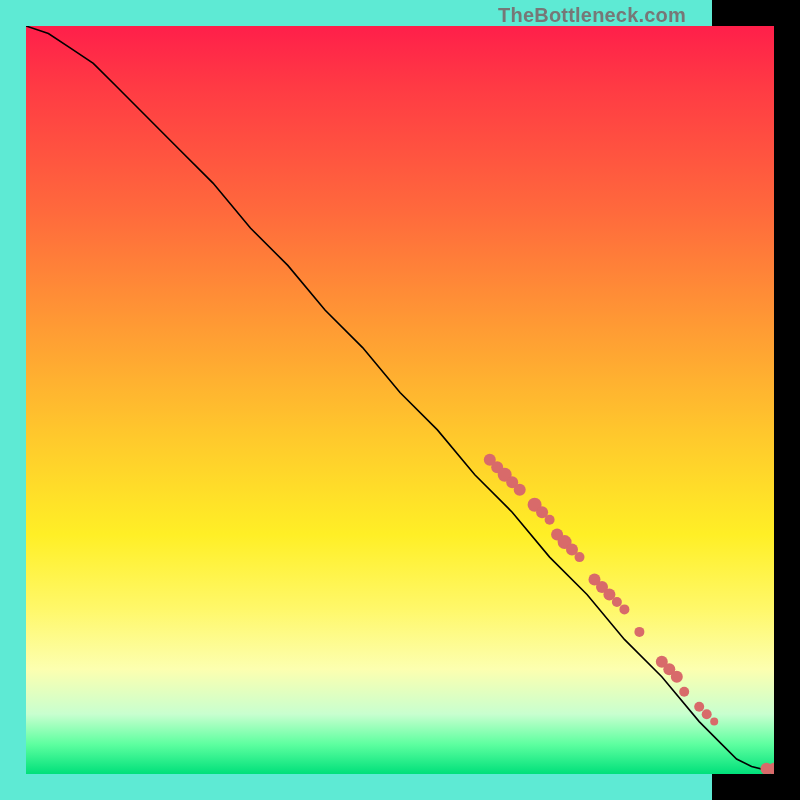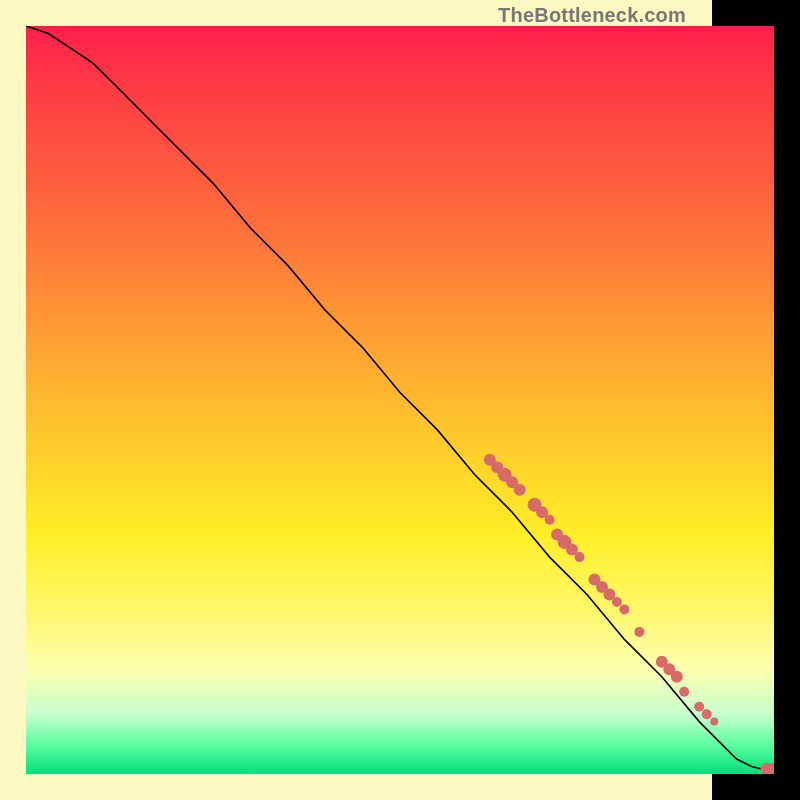--- a/index.html
+++ b/index.html
@@ -10,21 +10,21 @@
     background: #000;
     overflow: hidden;
     font-family: Arial, Helvetica, sans-serif;
   }
   .frame {
     position: absolute;
     top: 0;
     left: 0;
     width: 712px;
     height: 800px;
-    background: #fef9c3;
+    background: #5eead4;
   }
   .plot {
     position: absolute;
     top: 26px;
     left: 26px;
     width: 748px;
     height: 748px;
     
     background: linear-gradient(
       to bottom,

